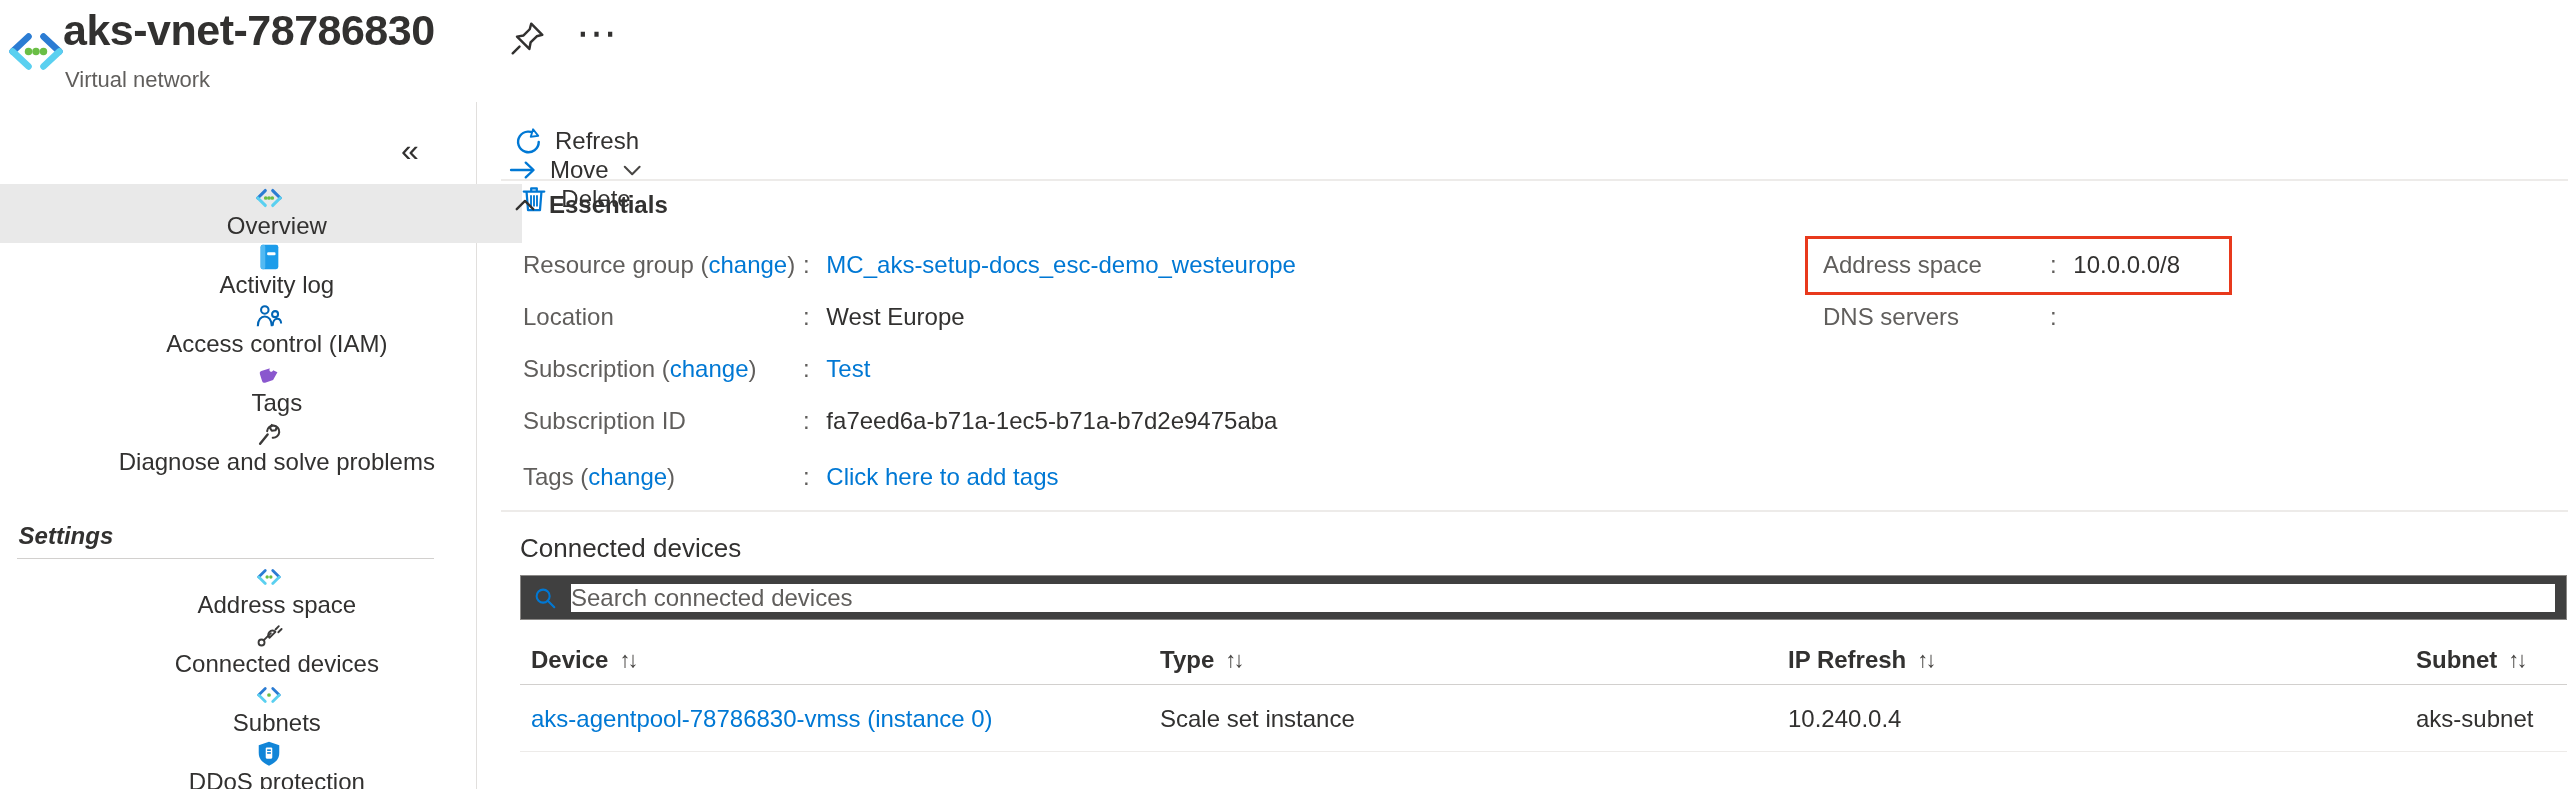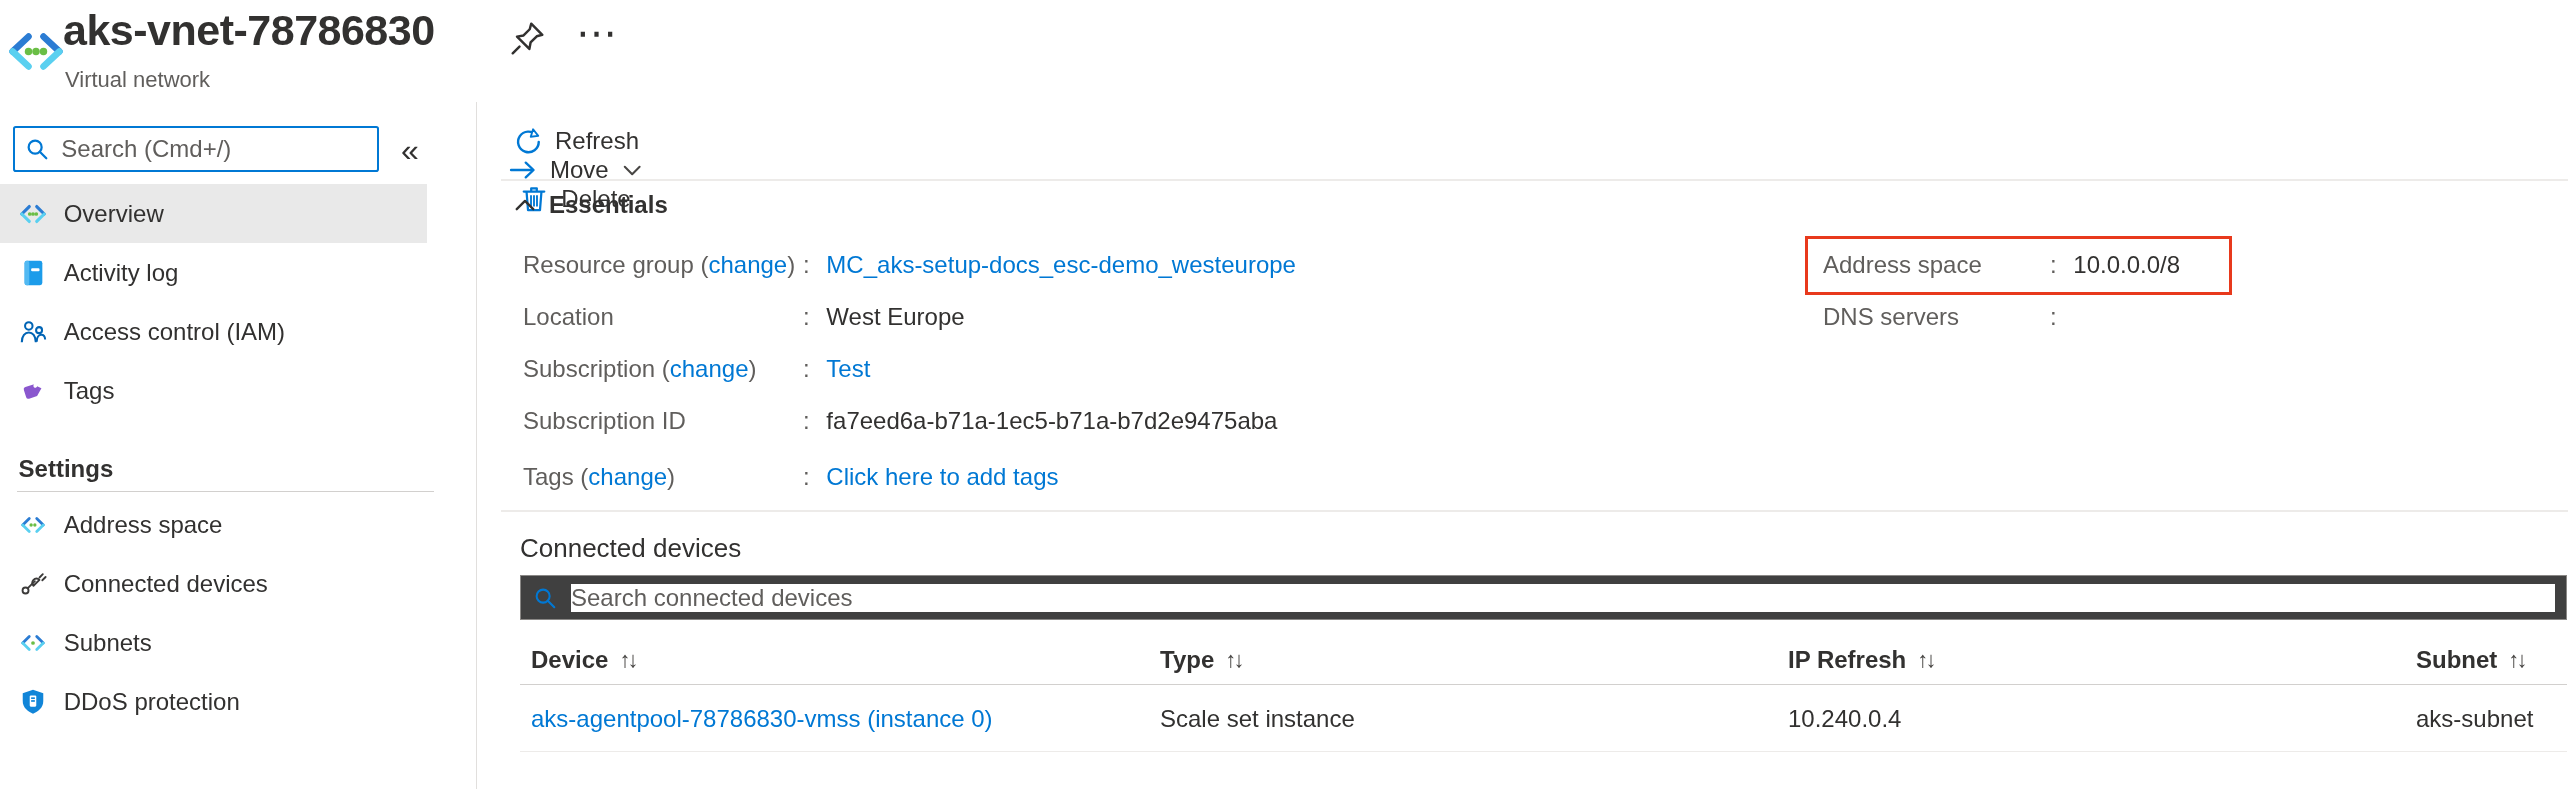--- a/index.html
+++ b/index.html
@@ -16,25 +16,25 @@
 
   
   .sidebar { left:0; top:102px; width:477px; height:687px; border-right:1.9px solid #e1dfdd; background:#fff; }
   .side-search { position:absolute; left:13px; top:24px; width:366px; height:46px;
                  border:2.8px solid #0078d4; border-radius:2.8px; display:flex; align-items:center; padding:0 9.3px; background:#fff; }
   .side-search input { border:none; outline:none; flex:1; font-size:24px; color:#323130;
                        font-family:"Liberation Sans", sans-serif; margin-left:11px; }
   .side-search input::placeholder { color:#605e5c; opacity:1; }
   .collapse-btn { position:absolute; left:401px; top:30px; font-size:32px; color:#323130; cursor:pointer; }
   .nav { position:absolute; left:0; top:82px; width:477px; }
-  .nav-item { height:59px; width:427px; display:flex; align-items:center; padding-left:16.7px; cursor:pointer; }
+  .nav-item { height:59px; width:522px; display:flex; align-items:center; padding-left:16.7px; cursor:pointer;flex-direction:column; }
   .nav-item.selected { background:#e9e9e9; }
   .nav-icon { width:32px; height:28px; display:inline-flex; align-items:center; justify-content:center; }
   .nav-label { font-size:24px; margin-left:15px; color:#323130; white-space:nowrap; }
-  .section-title { margin-top:28px; height:41px; line-height:41px; padding-left:18.6px; font-size:24px; font-weight:700; }
+  .section-title { margin-top:36px; height:41px; line-height:41px; padding-left:18.6px; font-size:24px; font-weight:700;font-style:italic; }
   .section-divider { border:none; border-top:1.9px solid #d2d0ce; margin:1.9px 43px 3.7px 16.7px; }
 
   
   .toolbar { left:509px; top:126px; height:43px; display:flex; align-items:center;flex-direction:column; }
   .tb-btn { display:flex; align-items:center; cursor:pointer; margin-right:39px; }
   .tb-label { font-size:24px; margin-left:13px; color:#323130; }
   .tb-chev { margin-left:13px; display:flex; align-items:center; }
   .toolbar-divider { left:501px; top:179px; width:2067px; height:1.9px; background:#edebe9; }
 
   
@@ -83,29 +83,20 @@
 <div class="abs page-subtitle">Virtual network</div>
 <div class="abs pin-btn">
   <svg width="37" height="37" viewBox="0 0 30 30">
     <path d="M18 3 L27 12 L22.5 13.2 L17.5 18.2 L16.5 23.5 L6.5 13.5 L11.8 12.5 L16.8 7.5 Z" fill="none" stroke="#323130" stroke-width="2" stroke-linejoin="round"></path>
     <line x1="8.5" y1="21.5" x2="3" y2="27" stroke="#323130" stroke-width="2" stroke-linecap="round"></line>
   </svg>
 </div>
 <div class="abs more-btn">⋯</div>
 
 <div class="abs sidebar">
-  <div class="side-search">
-    <span style="display:inline-flex;">
-      <svg width="26" height="26" viewBox="0 0 28 28">
-          <circle cx="12" cy="12" r="7" fill="none" stroke="#0078d4" stroke-width="2.4"></circle>
-          <line x1="17" y1="17" x2="24" y2="24" stroke="#0078d4" stroke-width="2.4" stroke-linecap="round"></line>
-        </svg>
-    </span>
-    <input type="text" placeholder="Search (Cmd+/)" style="">
-  </div>
   <div class="collapse-btn">«</div>
 
   <div class="nav">
     <div class="nav-item selected">
       <span class="nav-icon">
         <svg width="30" height="28" viewBox="0 0 32 30">
           <polyline points="12,7 4,15" fill="none" stroke="#2b7cd3" stroke-width="3.4" stroke-linecap="round"></polyline>
           <polyline points="4,15 12,23" fill="none" stroke="#5ad0f0" stroke-width="3.4" stroke-linecap="round"></polyline>
           <polyline points="20,7 28,15" fill="none" stroke="#2b7cd3" stroke-width="3.4" stroke-linecap="round"></polyline>
           <polyline points="28,15 20,23" fill="none" stroke="#5ad0f0" stroke-width="3.4" stroke-linecap="round"></polyline>
@@ -140,20 +131,30 @@
     <div class="nav-item">
       <span class="nav-icon">
         <svg width="28" height="28" viewBox="0 0 30 30">
           <g transform="rotate(-18 15 15)">
             <path d="M6 11 a2.5 2.5 0 0 1 2.5 -2.5 h9 l7 6.5 -7 6.5 h-9 a2.5 2.5 0 0 1 -2.5 -2.5 z" fill="#8a57ce"></path>
             <circle cx="19" cy="10.5" r="2" fill="#fff"></circle>
           </g>
         </svg>
       </span>
       <span class="nav-label">Tags</span>
+    </div>
+    <div class="nav-item">
+      <span class="nav-icon">
+        <svg width="28" height="28" viewBox="0 0 30 30">
+          <path d="M13 12 a6.5 6.5 0 1 1 6 7" fill="none" stroke="#3b3a39" stroke-width="2.2" stroke-linecap="round"></path>
+          <path d="M18.5 4.5 l-2.5 4 2 3 4-0.5 1.5-3.5" fill="none" stroke="#3b3a39" stroke-width="2.2" stroke-linejoin="round"></path>
+          <line x1="5.5" y1="25.5" x2="13.5" y2="15.5" stroke="#3b3a39" stroke-width="2.6" stroke-linecap="round"></line>
+        </svg>
+      </span>
+      <span class="nav-label">Diagnose and solve problems</span>
     </div>
 
     <div class="section-title">Settings</div>
     <hr class="section-divider">
 
     <div class="nav-item">
       <span class="nav-icon">
         <svg width="30" height="28" viewBox="0 0 32 30">
           <polyline points="12,8 5,15" fill="none" stroke="#2b7cd3" stroke-width="3" stroke-linecap="round"></polyline>
           <polyline points="5,15 12,22" fill="none" stroke="#5ad0f0" stroke-width="3" stroke-linecap="round"></polyline>

